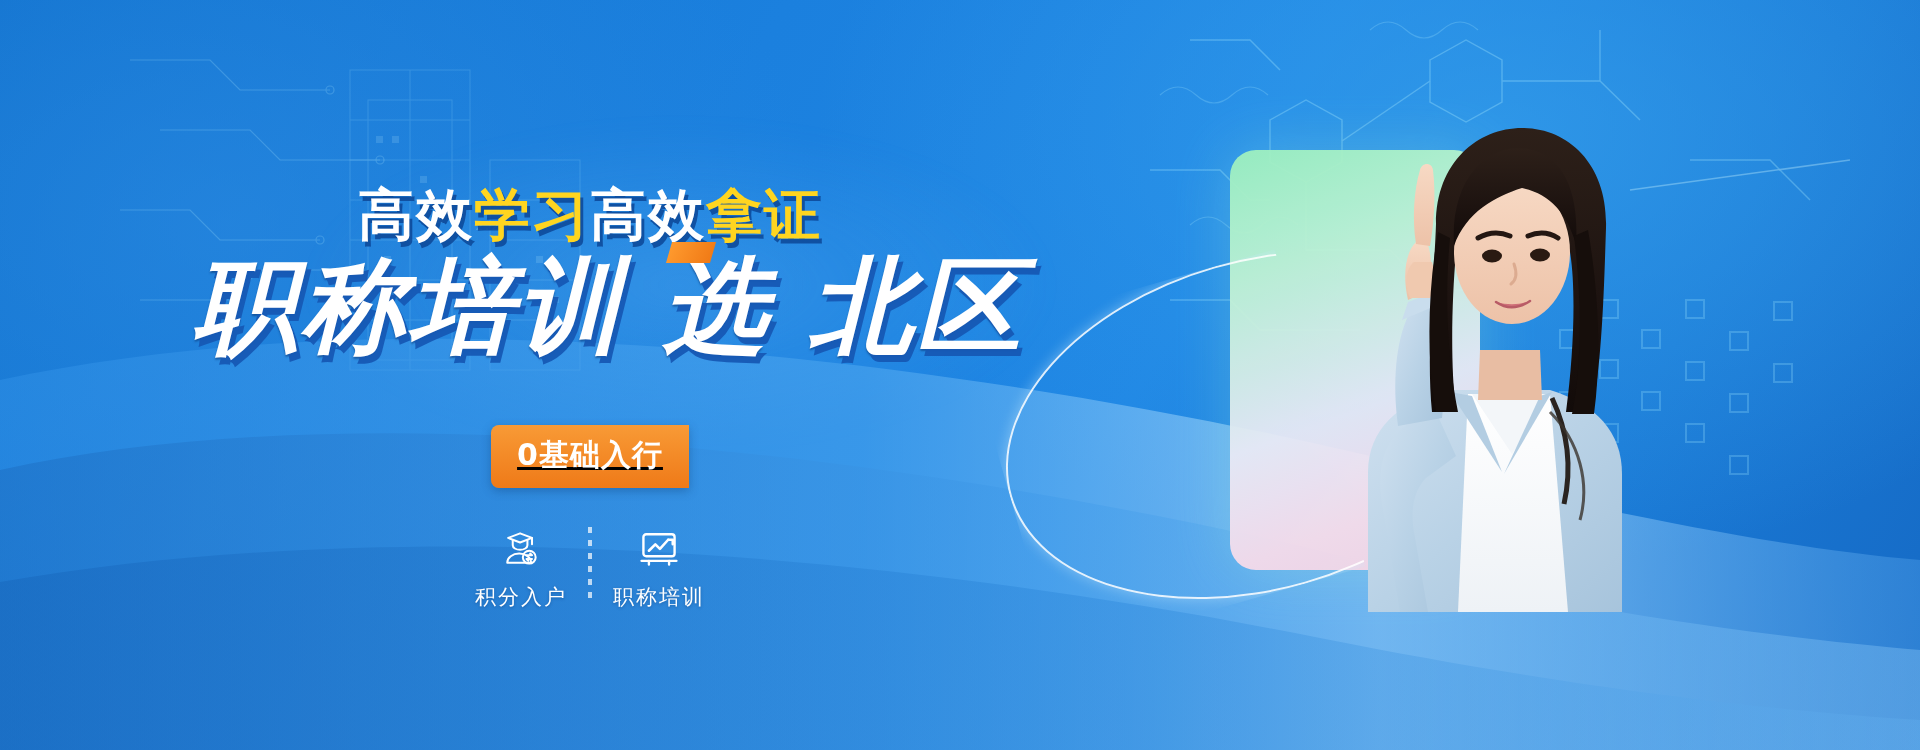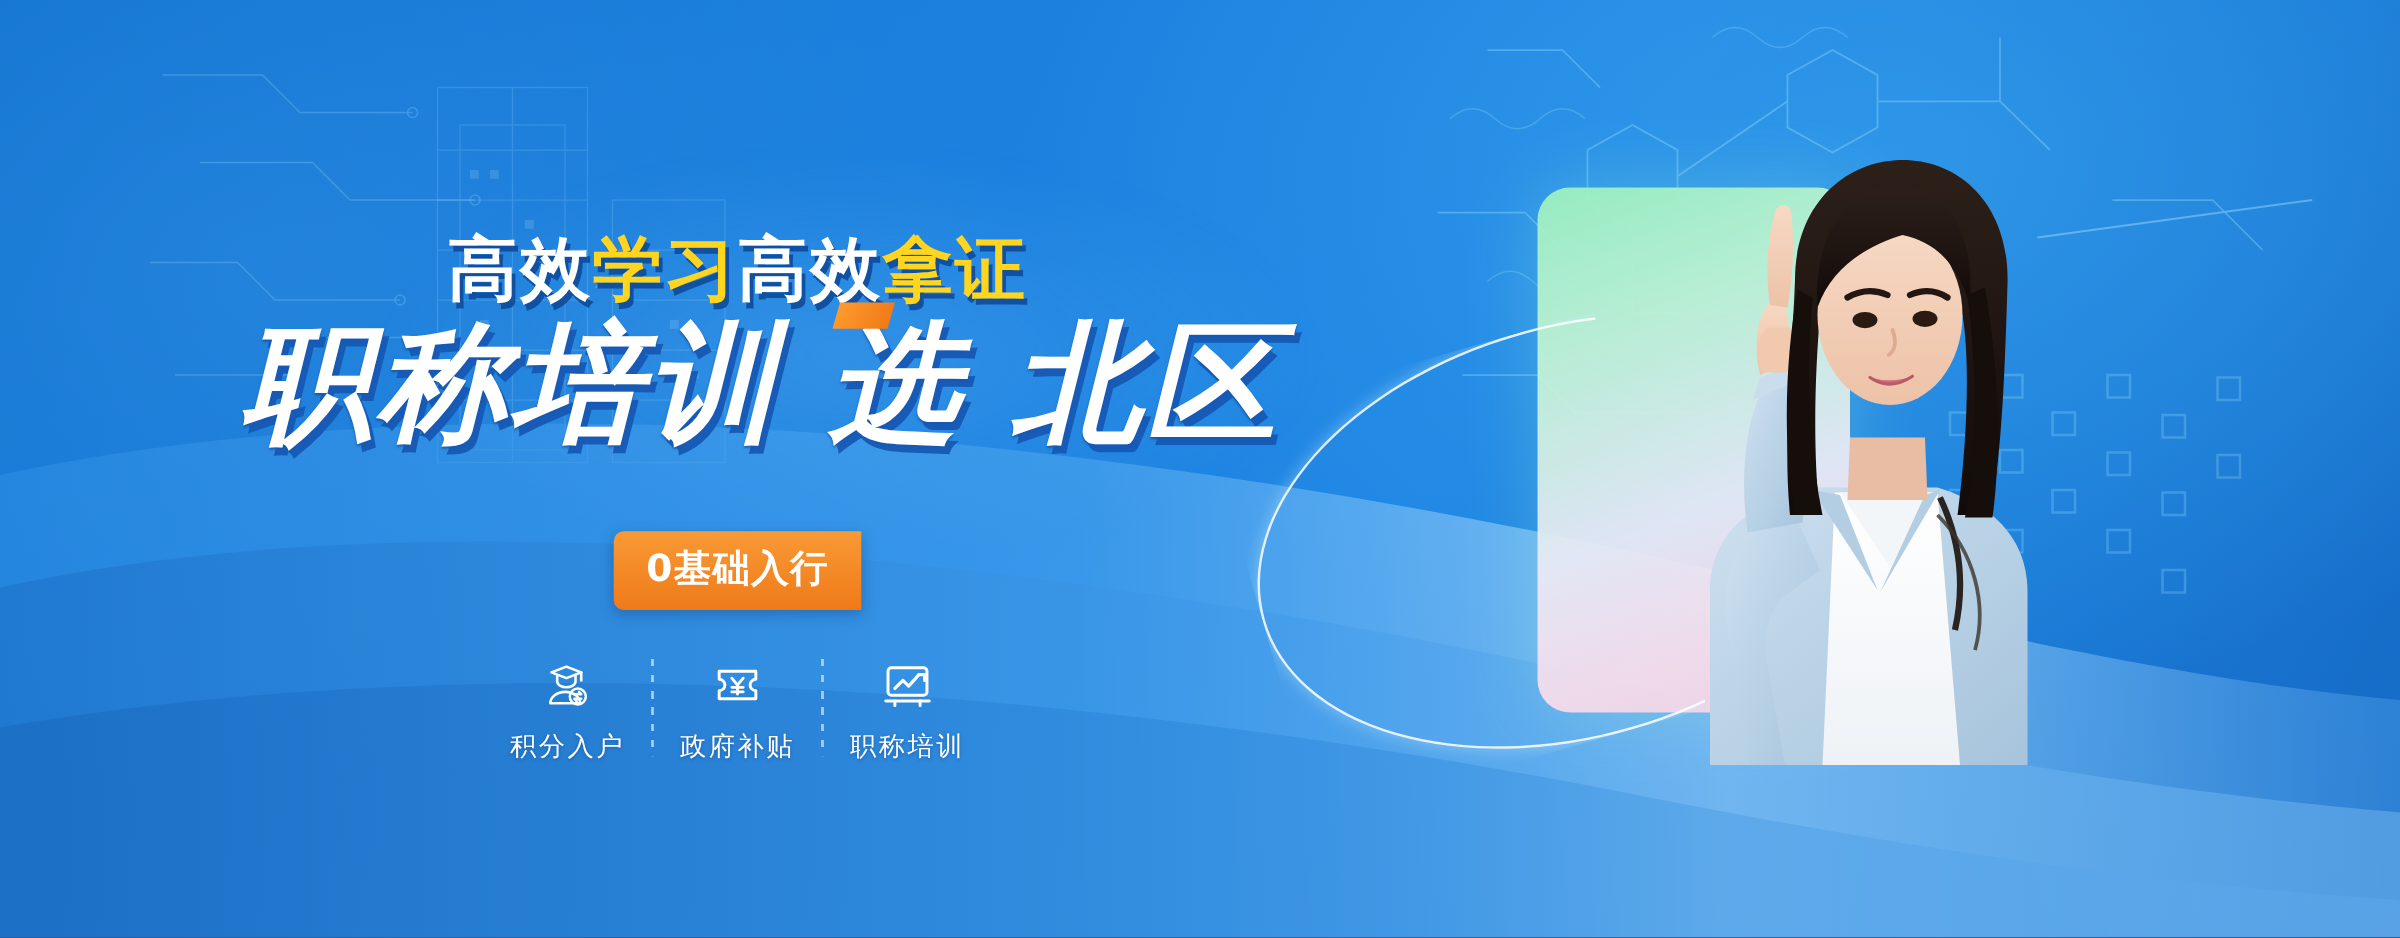--- a/index.html
+++ b/index.html
@@ -100,21 +100,21 @@
   .mh-accent{position:relative;}
   .mh-accent::after{
     content:"";position:absolute;left:6px;top:4px;width:44px;height:21px;
     background:linear-gradient(100deg,#ff9a2e,#f07a16);
     transform:skewX(-16deg);
   }
 
   
   .tagline{
     position:absolute;left:0;right:0;top:425px;
-    display:flex;justify-content:center;align-items:stretch;
+    display:flex;justify-content:center;align-items:stretch;text-decoration:underline;
   }
   .pill-left{
     background:linear-gradient(180deg,#f89a36 0%,#ef7a18 100%);
     color:#fff;
     font-size:30px;font-weight:bold;letter-spacing:1px;
     padding:10px 26px 12px 26px;
     border-radius:8px 0 0 8px;
     display:flex;align-items:center;
     font-family:"DejaVu Sans","Liberation Sans",sans-serif;
     box-shadow:0 3px 10px rgba(12,55,110,.35);
@@ -371,29 +371,20 @@
             <circle cx="33" cy="34" r="7"></circle>
             <path d="M30 32 h6 l-2 -2 M36 36 h-6 l2 2"></path>
           </svg>
         </span>
         <span class="flabel">积分入户</span>
       </div>
       <div class="fdiv"></div>
 
       <div class="fdiv"></div>
 
-      <div class="feature">
-        <span class="ico">
-          <svg width="44" height="44" viewBox="0 0 48 48" fill="none" stroke="#ffffff" stroke-width="2.6" stroke-linecap="round" stroke-linejoin="round">
-            <path d="M8 12 h32 v7 a5 5 0 0 0 0 10 v7 H8 v-7 a5 5 0 0 0 0 -10 Z"></path>
-            <path d="M19 18 l5 6 l5 -6 M24 24 v8 M19 26 h10 M19 30 h10" stroke-width="2.4"></path>
-          </svg>
-        </span>
-        <span class="flabel">政府补贴</span>
-      </div>
       <div class="fdiv"></div>
 
       <div class="fdiv"></div>
 
       <div class="feature">
         <span class="ico">
           <svg width="44" height="44" viewBox="0 0 48 48" fill="none" stroke="#ffffff" stroke-width="2.6" stroke-linecap="round" stroke-linejoin="round">
             <rect x="7" y="9" width="34" height="24" rx="3"></rect>
             <path d="M13 27 l7 -7 l5 5 l9 -10" stroke-width="2.8"></path>
             <path d="M34 15 h5 v5" stroke-width="2.8"></path>

